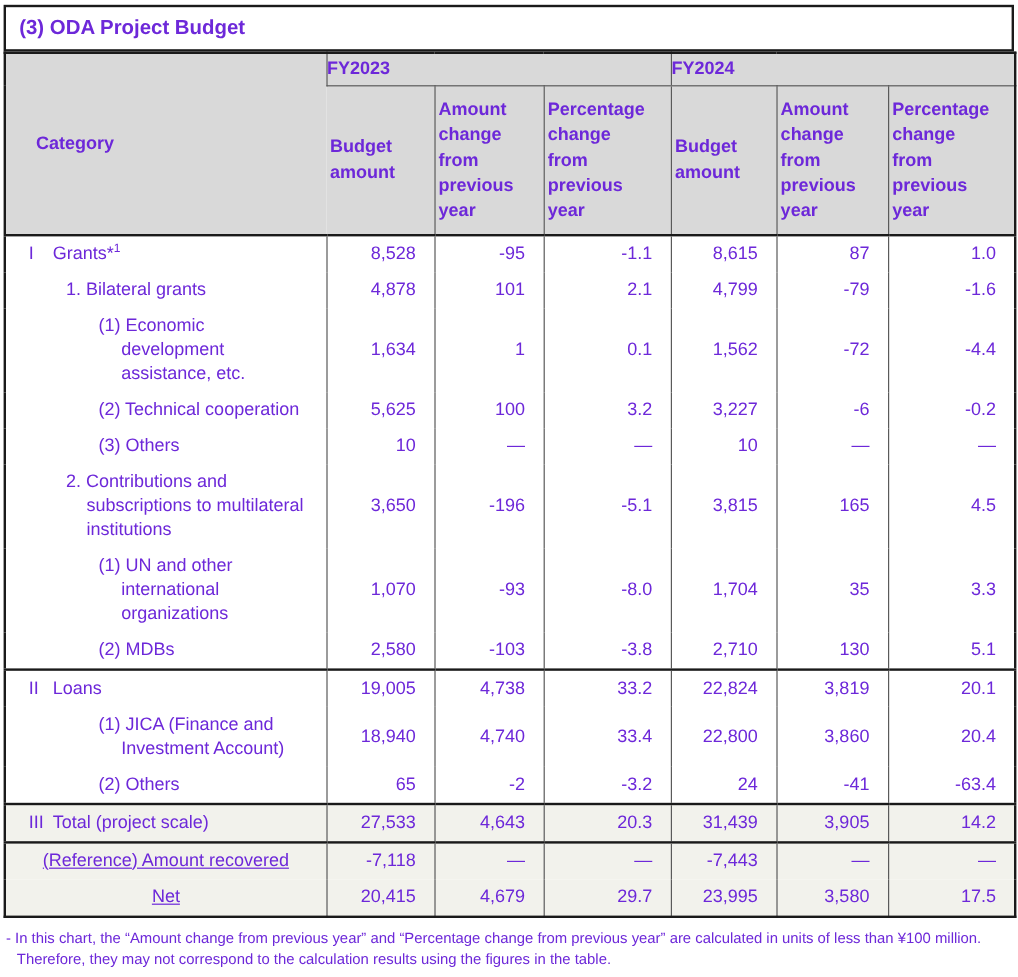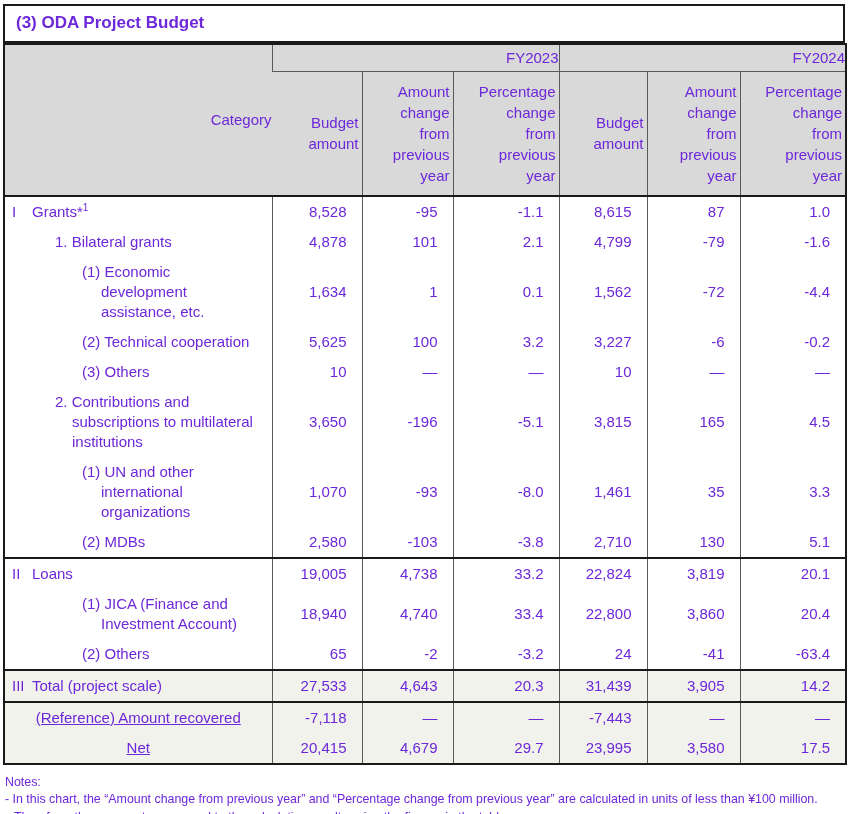--- a/index.html
+++ b/index.html
@@ -16,34 +16,34 @@
   .units-note {
     text-align: right; font-size: 12.5px; margin: 15px 1px 3px 0;
   }
   table.budget {
     width: 842px; border-collapse: collapse; border: 2px solid #1a1a1a;
     table-layout: fixed; font-size: 15px;
   }
   th, td { border-left: 1px solid #5a5a5a; vertical-align: middle; }
   th:first-child, td:first-child { border-left: none; }
   thead th {
-    background: #d9d9d9; font-weight: 400; text-align: right;
+    background: #d9d9d9; font-weight: 700; text-align: left;
     font-size: 15px; line-height: 21px;
   }
   th.year-h { height: 27px; border-bottom: 1px solid #5a5a5a; }
   th.sub-h { padding: 9px 3px; white-space: pre-line; }
-  th.cat-h { border-bottom: 2px solid #1a1a1a; }
+  th.cat-h { border-bottom: 2px solid #1a1a1a; padding-left: 25px; }
   thead tr.sub-row th { border-bottom: 2px solid #1a1a1a; margin-left: 16px; }
   tbody td { line-height: 20px; padding-top: 5px; padding-bottom: 5px; background: #ffffff; }
   tbody tr.divider td { border-top: 2px solid #1a1a1a; }
   tbody tr.shaded td { background: #f2f2ec; }
   td.lab { text-align: left; padding-right: 12px; }
   td.lab .lab-main { white-space: pre-line; }
   td.lab sup { font-size: 10px; vertical-align: super; line-height: 0; }
-  td.ind0 { padding-left: 7px; }
+  td.ind0 { padding-left: 19px; }
   td.ind0 .prefix { display: inline-block; width: 20px; text-indent: 0; }
   td.ind1 { padding-left: 67px; text-indent: -17px; }
   td.ind2 { padding-left: 96px; text-indent: -19px; }
   td.indc { text-align: center; padding-left: 4px; padding-right: 4px; text-decoration: underline; }
   td.num { text-align: right; padding-right: 15px; }
   .notes { margin-top: 9px; font-size: 12.4px; line-height: 1.45; padding-left: 2px; }
   .note-item { padding-left: 9px; text-indent: -9px; }
 </style>
 </head>
 <body>
@@ -156,21 +156,21 @@
           <td class="num">165</td>
           <td class="num">4.5</td>
         </tr>
         <tr>
           <td class="lab ind2"><span class="lab-main">(1) UN and other
 international
 organizations</span></td>
           <td class="num">1,070</td>
           <td class="num">-93</td>
           <td class="num">-8.0</td>
-          <td class="num">1,461</td>
+          <td class="num">1,704</td>
           <td class="num">35</td>
           <td class="num">3.3</td>
         </tr>
         <tr>
           <td class="lab ind2"><span class="lab-main">(2) MDBs</span></td>
           <td class="num">2,580</td>
           <td class="num">-103</td>
           <td class="num">-3.8</td>
           <td class="num">2,710</td>
           <td class="num">130</td>
@@ -228,18 +228,17 @@
           <td class="num">4,679</td>
           <td class="num">29.7</td>
           <td class="num">23,995</td>
           <td class="num">3,580</td>
           <td class="num">17.5</td>
         </tr>
       </tbody>
   </table>
 
   <div class="notes">
-    <div>Notes:</div>
     <div class="note-item">- In this chart, the “Amount change from previous year” and “Percentage change from previous year” are calculated in units of less than ¥100 million. Therefore, they may not correspond to the calculation results using the figures in the table.</div>
 
   </div>
 
 </div>
 
 </body></html>

